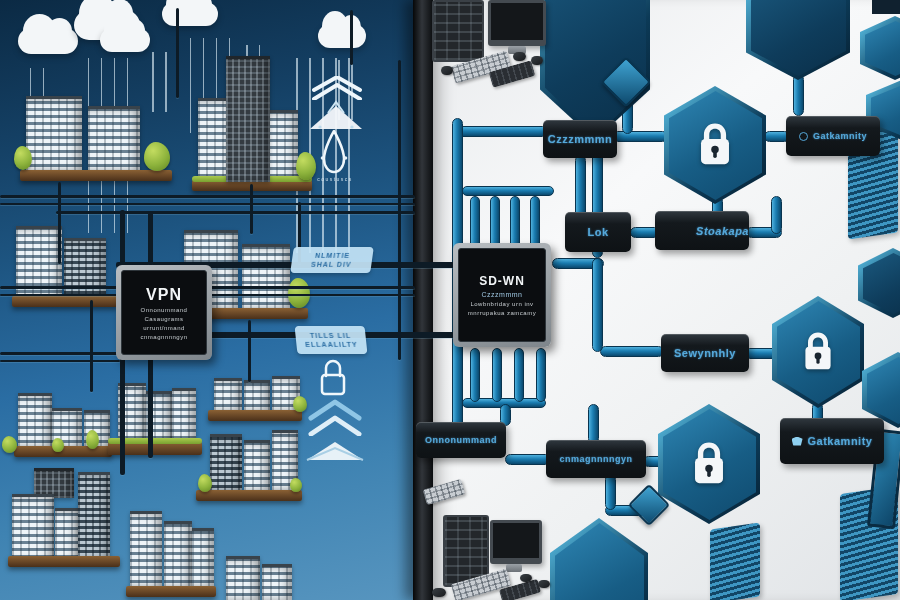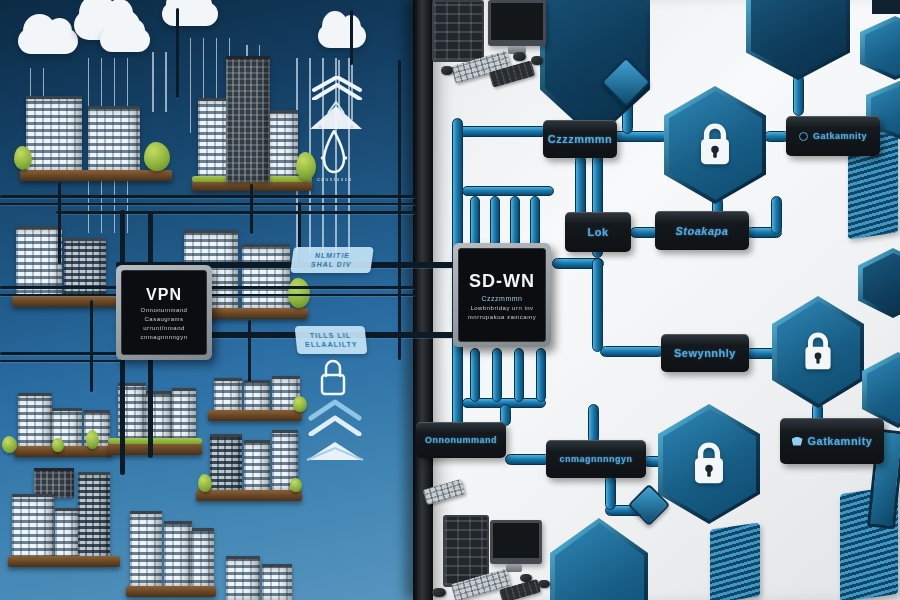--- a/index.html
+++ b/index.html
@@ -76,21 +76,21 @@
   .sign-title{color:#f2f5f7;font-weight:bold;font-size:16px;letter-spacing:1px;}
   .sign-sub{color:#9fc7e2;font-size:7px;letter-spacing:.5px;filter:blur(.3px);}
   .sign-line{color:#c8cdd1;font-size:6px;letter-spacing:.5px;filter:blur(.3px);}
   .nlabel{position:absolute;z-index:5;border-radius:5px;
     background:linear-gradient(180deg,#30383f,#14191d 30%,#0e1215);
     box-shadow:3px 4px 6px rgba(0,0,0,.35),inset 0 1px 0 rgba(255,255,255,.18);
     display:flex;align-items:center;justify-content:center;gap:5px;
     color:#55a8da;font-weight:bold;font-size:11px;letter-spacing:.5px;
     text-shadow:0 0 2px rgba(70,150,200,.8);filter:blur(.2px);}
   .nlabel.small{font-size:9px;}
-  .nlabel.it{font-style:italic;}
+  .nlabel.it{font-style:italic;justify-content:flex-end;}
   .glyph-circle{width:9px;height:9px;border:1.5px solid #55a8da;border-radius:50%;flex:0 0 auto;}
   .glyph-lock{width:11px;height:9px;background:#8fd0f0;border-radius:2px;position:relative;flex:0 0 auto;
     clip-path:polygon(15% 100%,0 25%,50% 0,100% 25%,85% 100%);}
   .tag{position:absolute;z-index:6;background:rgba(196,228,246,.92);border-radius:4px;
     display:flex;flex-direction:column;align-items:center;justify-content:center;
     box-shadow:0 2px 4px rgba(0,0,0,.25);}
   .tag-line{font-size:7px;font-weight:bold;color:#2a6da3;letter-spacing:1px;line-height:1.3;filter:blur(.3px);}
   .licon{position:absolute;z-index:6;}
   .icap{position:absolute;z-index:6;font-size:5px;letter-spacing:1.5px;color:rgba(230,243,250,.85);text-align:center;}
 </style>
@@ -308,21 +308,21 @@
       <div class="sign-title">VPN</div>
       <div class="sign-line">Onnonummand</div>
       <div class="sign-line">Casaugrams</div>
       <div class="sign-line">urrunt/nmand</div>
       <div class="sign-line">cnmagnnnngyn</div>
     </div>
   </div>
 
   <div class="sign" style="left:453px;top:243px;width:98px;height:104px">
     <div class="sign-face">
-      <div class="sign-title" style="font-size:18px">SD-WN</div>
+      <div class="sign-title" style="font-size:12px">SD-WN</div>
       <div class="sign-sub">Czzzmmmn</div>
       <div class="sign-line">Lowbnbriday urn inv</div>
       <div class="sign-line">mnrrupakua zamcamy</div>
     </div>
   </div>
 
   <div class="tag" style="left:292px;top:247px;width:80px;height:26px;transform:skewX(-8deg)">
     <div class="tag-line">NLMITIE</div>
     <div class="tag-line">SHAL DIV</div>
   </div>

